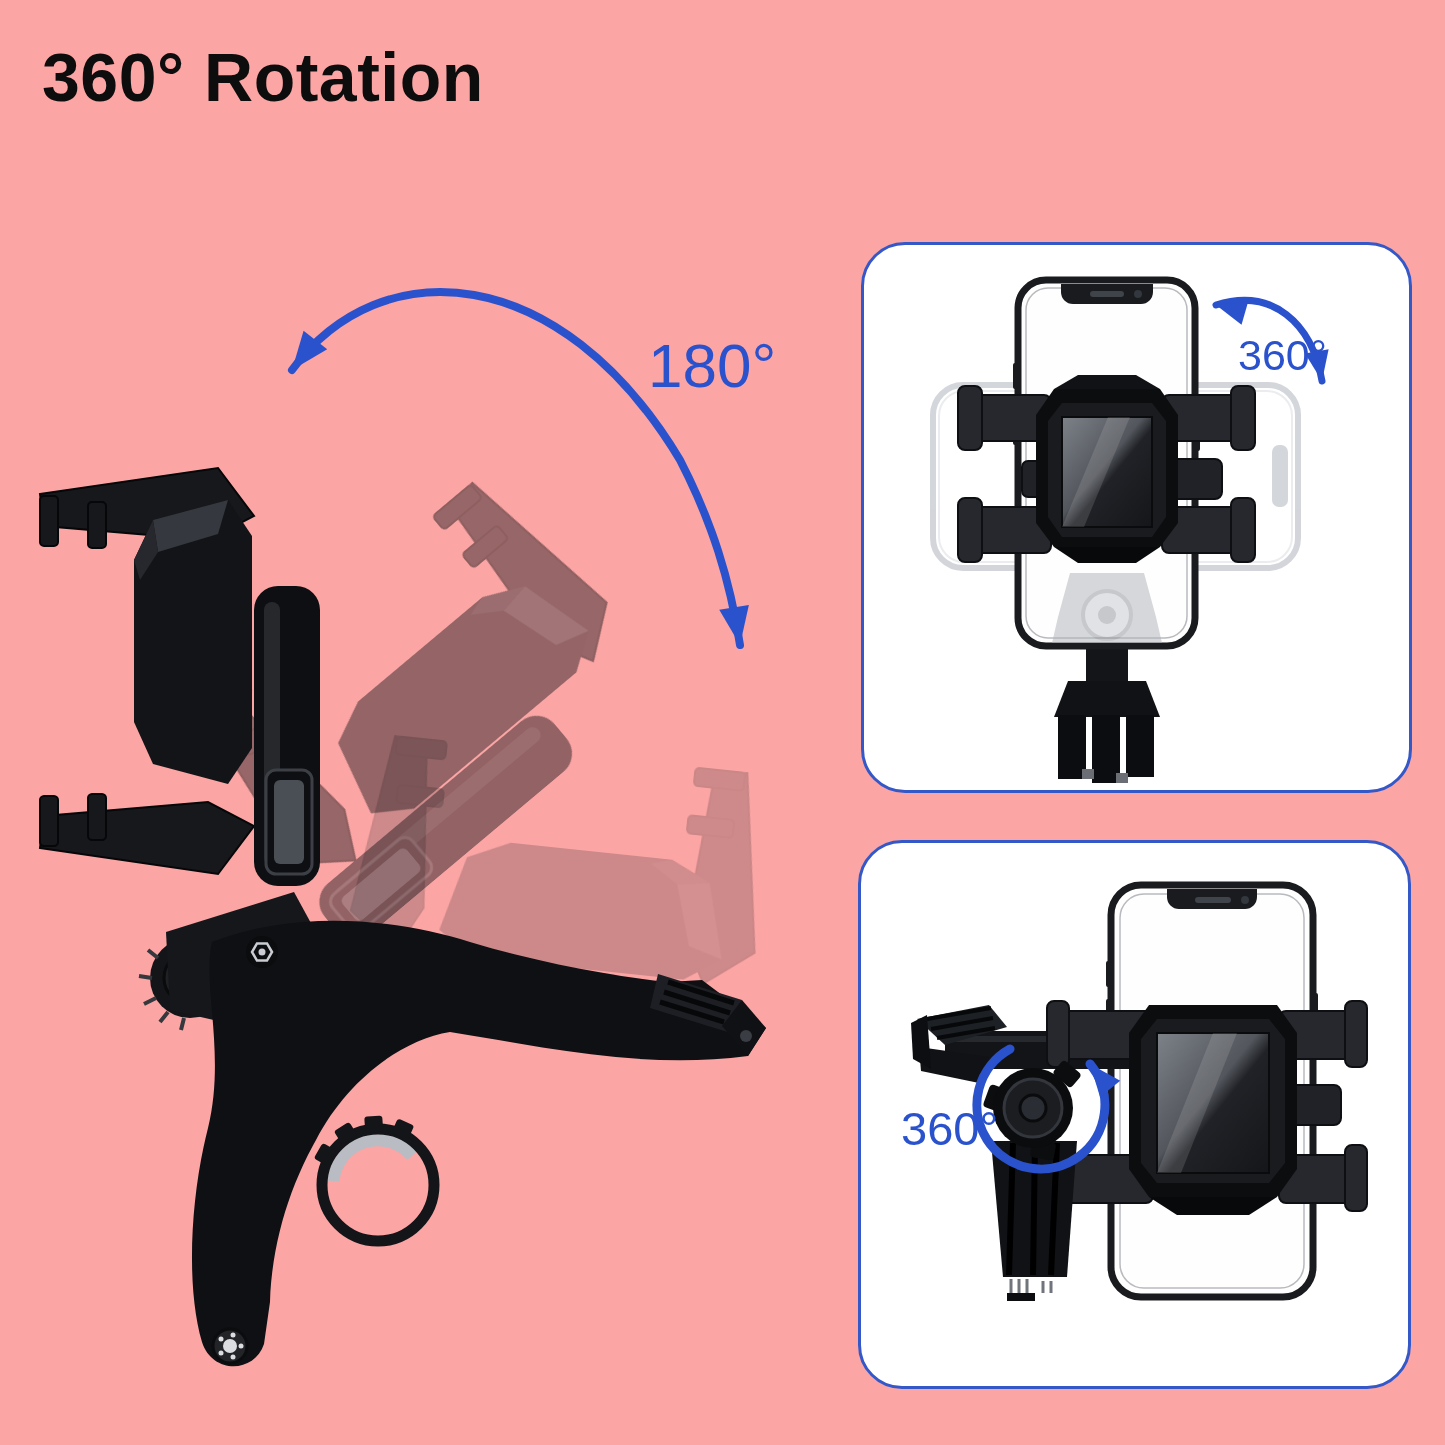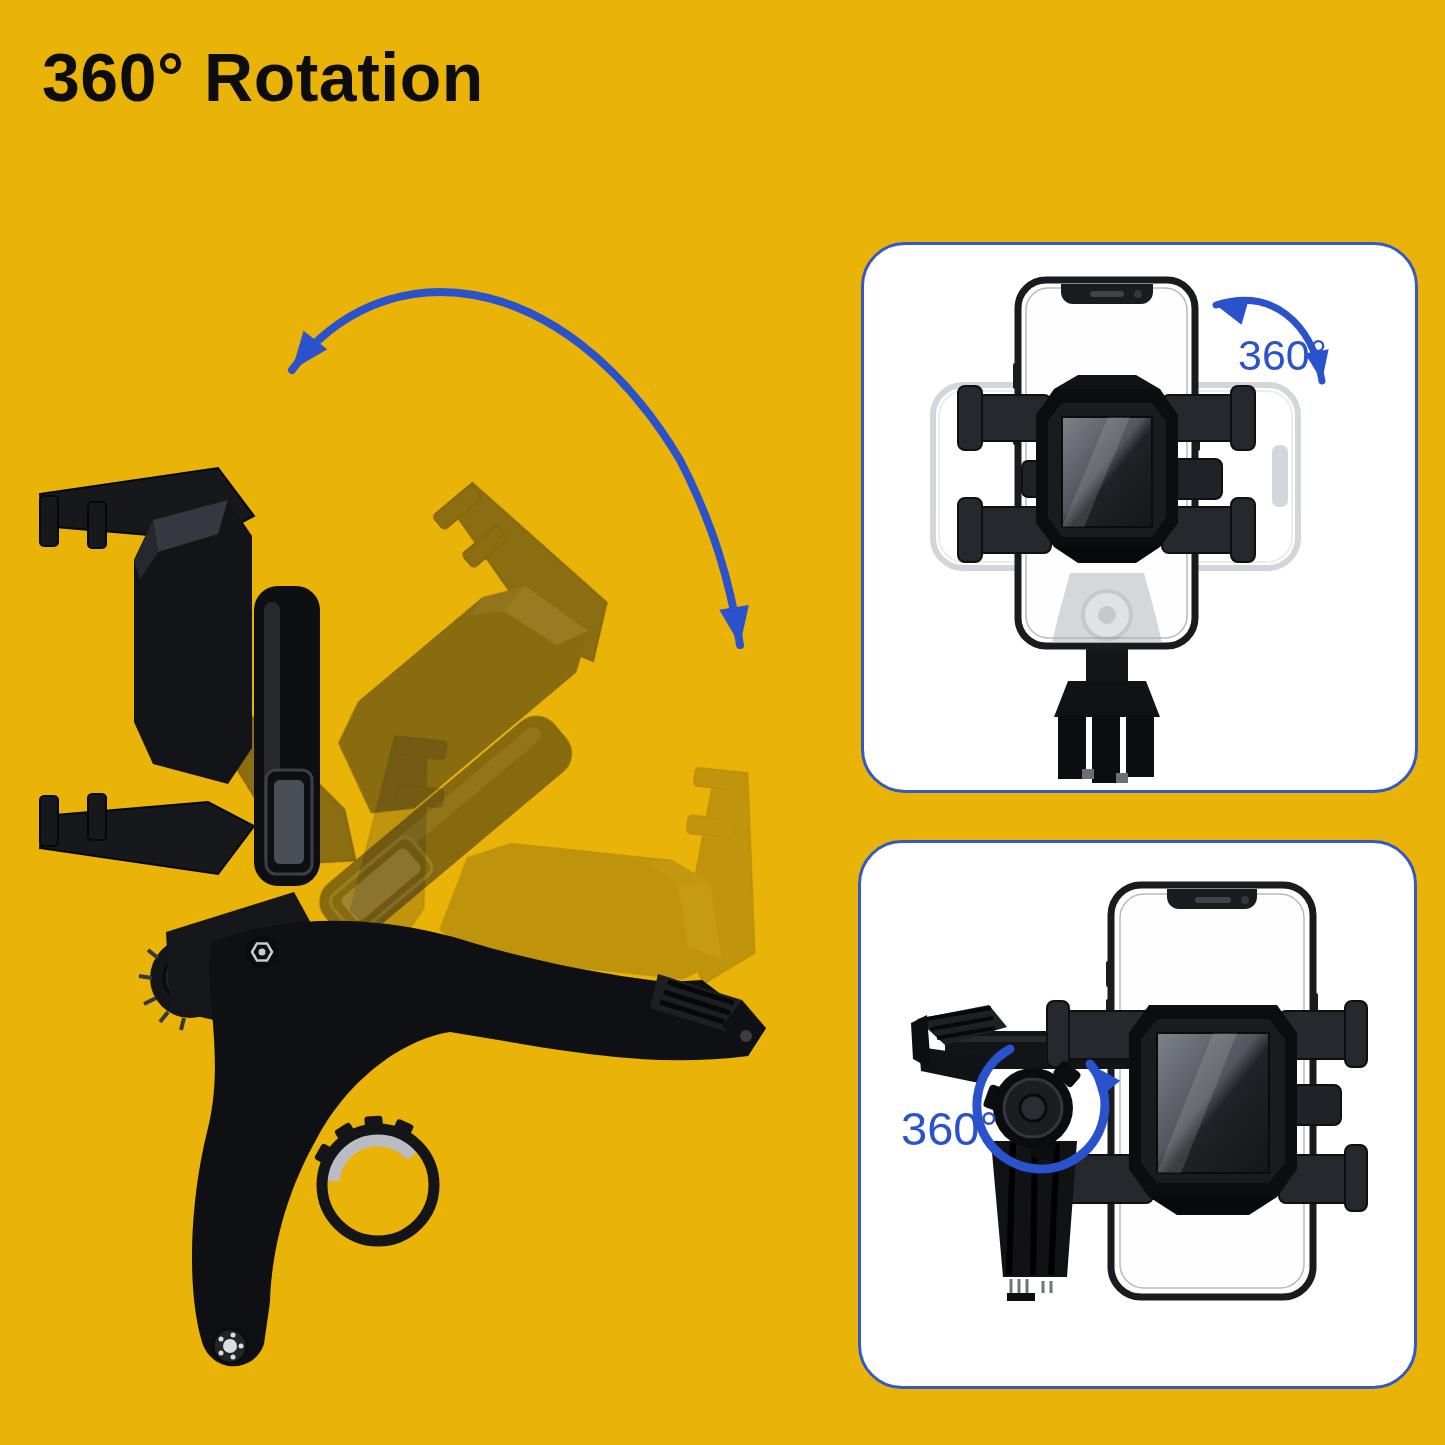--- a/index.html
+++ b/index.html
@@ -1,32 +1,31 @@
 <!DOCTYPE html>
 <html><head>
 <meta charset="utf-8">
 <style>
   html,body{margin:0;padding:0;background:#ffffff;}
   #canvas{
-    position:relative;width:1445px;height:1445px;background:#eab308;overflow:hidden;
+    position:relative;width:1445px;height:1445px;background:#fca5a5;overflow:hidden;
     font-family:"Liberation Sans",sans-serif;
     text-align:center;
   }
   .title{
     position:absolute;left:42px;top:38px;font-size:68px;font-weight:700;color:#0d0d0d;
     letter-spacing:0.5px;white-space:nowrap;
   }
   .subtitle{
     position:absolute;left:42px;top:132px;font-size:40px;font-weight:400;color:#141414;
     white-space:nowrap;
   }
   .panel{
     position:absolute;border:3px solid #3558c8;border-radius:44px;background:#ffffff;
     overflow:hidden;
-    padding-left:6px;
   }
   #panel-top{left:861px;top:242px;width:545px;height:545px;}
   #panel-bottom{left:858px;top:840px;width:547px;height:543px;}
   .panel svg{position:absolute;left:0;top:0;}
   .angle-label{
     position:absolute;color:#2b52cd;font-weight:400;white-space:nowrap;
   }
   #label-180{left:648px;top:330px;font-size:62px;}
   #label-360-top{left:374px;top:86px;font-size:43px;}
   #label-360-bottom{left:40px;top:258px;font-size:47px;}
@@ -106,20 +105,21 @@
       <circle cx="262" cy="722" r="3.5" fill="#c9ccd2"></circle>
     </g>
 
     <g fill="#2b52cd">
       <path d="M 292,140 C 380,20 560,30 680,230 C 712,292 730,350 740,415" stroke="#2b52cd" stroke-width="8" fill="none" stroke-linecap="round"></path>
       <use href="#ah" transform="translate(292,140) rotate(128)"></use>
       <use href="#ah" transform="translate(740,415) rotate(81)"></use>
     </g>
   </svg>
 
+  <div class="angle-label" id="label-180">180°</div>
 
   <div class="panel" id="panel-top">
     <svg width="545" height="545" viewBox="0 0 545 545" xmlns="http://www.w3.org/2000/svg">
       <defs>
         <linearGradient id="scr1" x1="0" y1="0" x2="1" y2="1">
           <stop offset="0" stop-color="#7d8289"></stop>
             <stop offset="0.45" stop-color="#53565c"></stop>
           <stop offset="0.55" stop-color="#202227"></stop>
             <stop offset="1" stop-color="#141619"></stop>
         </linearGradient>

